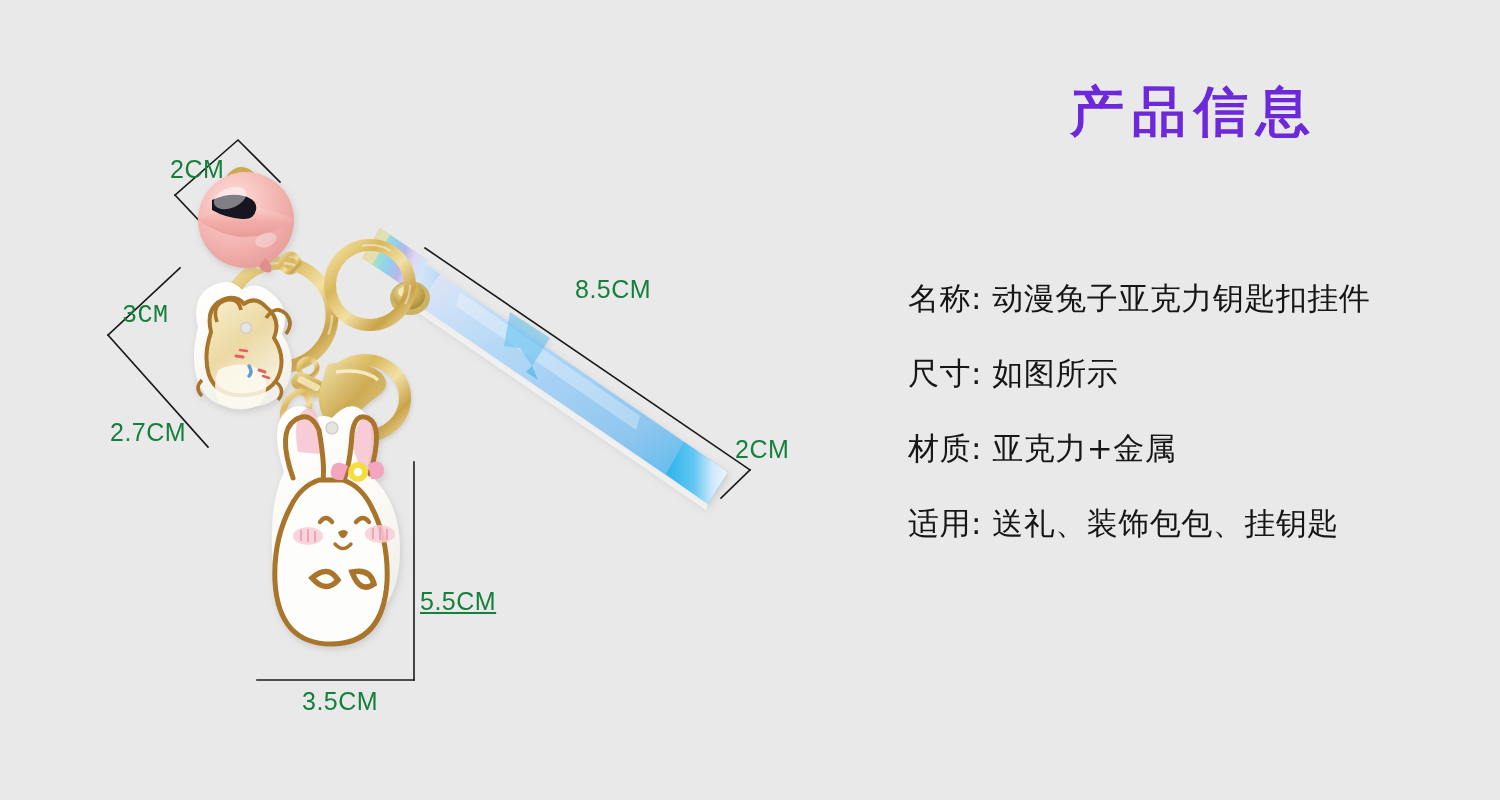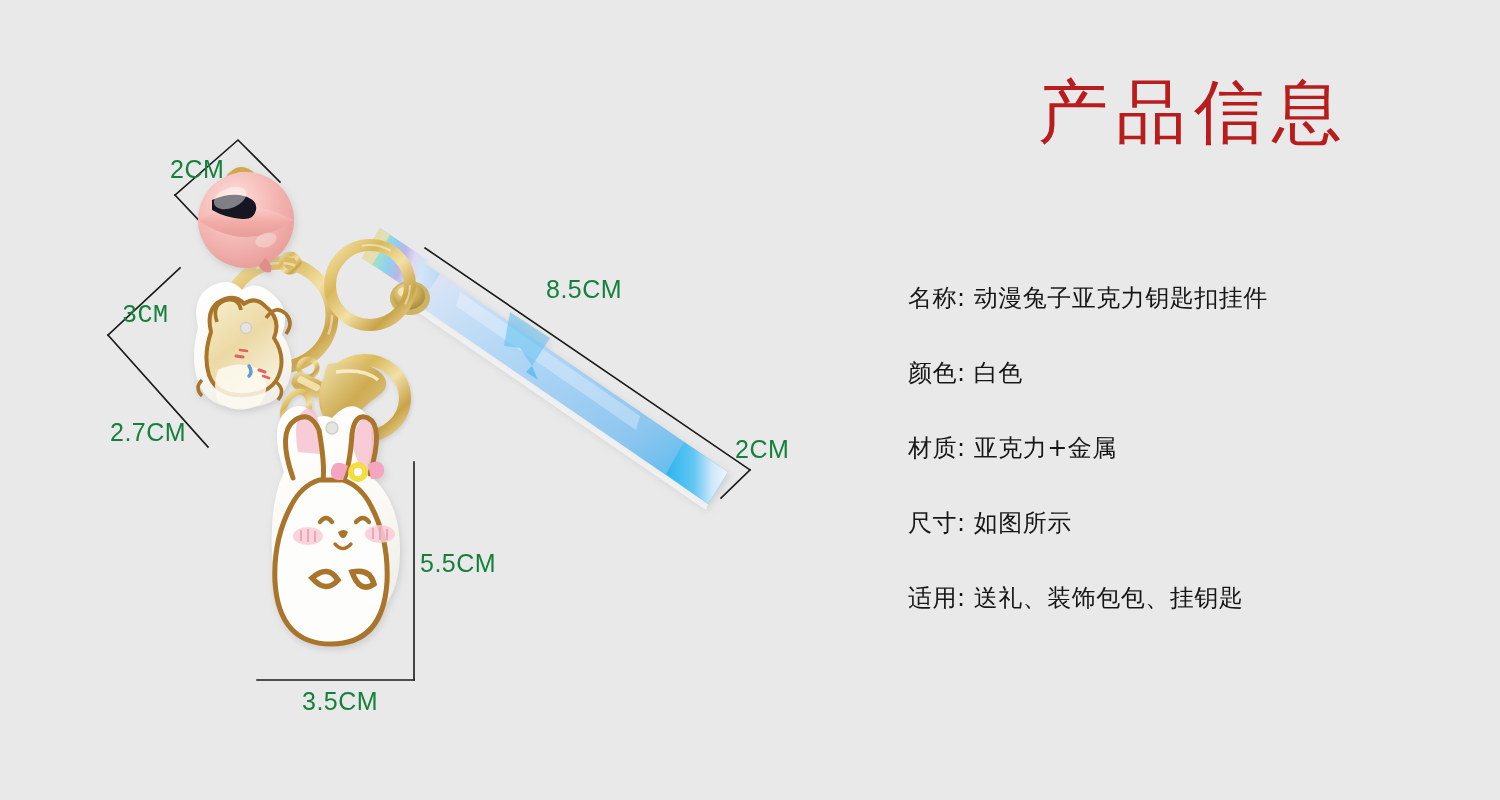--- a/index.html
+++ b/index.html
@@ -36,24 +36,24 @@
   .title-block {
     position: absolute;
     left: 60px;
     top: 0;
     width: 460px;
     text-align: center;
   }
 
   .title-cn {
     font-family: "DejaVu Sans", "Liberation Sans", sans-serif;
-    font-size: 70px;
+    font-size: 54px;
     line-height: 84px;
-    font-weight: 400;
-    color: #b91c1c;
+    font-weight: 700;
+    color: #6d28d9;
     letter-spacing: 8px;
     white-space: nowrap;
     text-indent: 8px;
   }
 
   .title-en {
     margin-top: 10px;
     font-family: "Liberation Sans", "DejaVu Sans", sans-serif;
     font-size: 21px;
     line-height: 24px;
@@ -73,21 +73,21 @@
 
   .spec-row {
     height: 75px;
     display: flex;
     align-items: center;
     white-space: nowrap;
   }
 
   .spec-text {
     font-family: "DejaVu Sans", "Liberation Sans", sans-serif;
-    font-size: 24px;
+    font-size: 31px;
     line-height: 40px;
     color: #161616;
     letter-spacing: 0.5px;
   }
 
   
   .photo {
     position: absolute;
     left: 80px;
     top: 80px;
@@ -105,23 +105,23 @@
     font-size: 25px;
     line-height: 28px;
     color: #15803d;
     letter-spacing: 0.5px;
     white-space: nowrap;
   }
 
   .dl-bell   { left: 90px;  top: 75px; }
   .dl-bear3  { left: 42px;  top: 222px; font-family: Liberation Mono, monospace; }
   .dl-bear27 { left: 30px;  top: 338px; }
-  .dl-strap  { left: 466px; top: 195px; }
+  .dl-strap  { left: 495px; top: 195px; }
   .dl-strap2 { left: 655px; top: 355px; }
-  .dl-rab55  { left: 340px; top: 469px; }
+  .dl-rab55  { left: 340px; top: 507px; text-decoration: underline; }
   .dl-rab35  { left: 222px; top: 607px; text-align: center; }
 </style>
 </head>
 <body>
 
 <div id="stage">
 
   <div class="photo">
     <svg width="790" height="660" viewBox="0 0 790 660" xmlns="http://www.w3.org/2000/svg">
       <defs>
@@ -390,27 +390,24 @@
 
     <div class="title-block">
       <div class="title-cn">产品信息</div>
     </div>
 
     <div class="spec-list">
       <div class="spec-row">
         <span class="spec-text">名称: 动漫兔子亚克力钥匙扣挂件</span>
       </div>
       <div class="spec-row">
-        <span class="spec-text">颜色: 白色</span>
+        <span class="spec-text">尺寸: 如图所示</span>
       </div>
       <div class="spec-row">
         <span class="spec-text">材质: 亚克力+金属</span>
       </div>
       <div class="spec-row">
-        <span class="spec-text">尺寸: 如图所示</span>
-      </div>
-      <div class="spec-row">
         <span class="spec-text">适用: 送礼、装饰包包、挂钥匙</span>
       </div>
     </div>
 
   </div>
 </div>
 
 </body></html>

